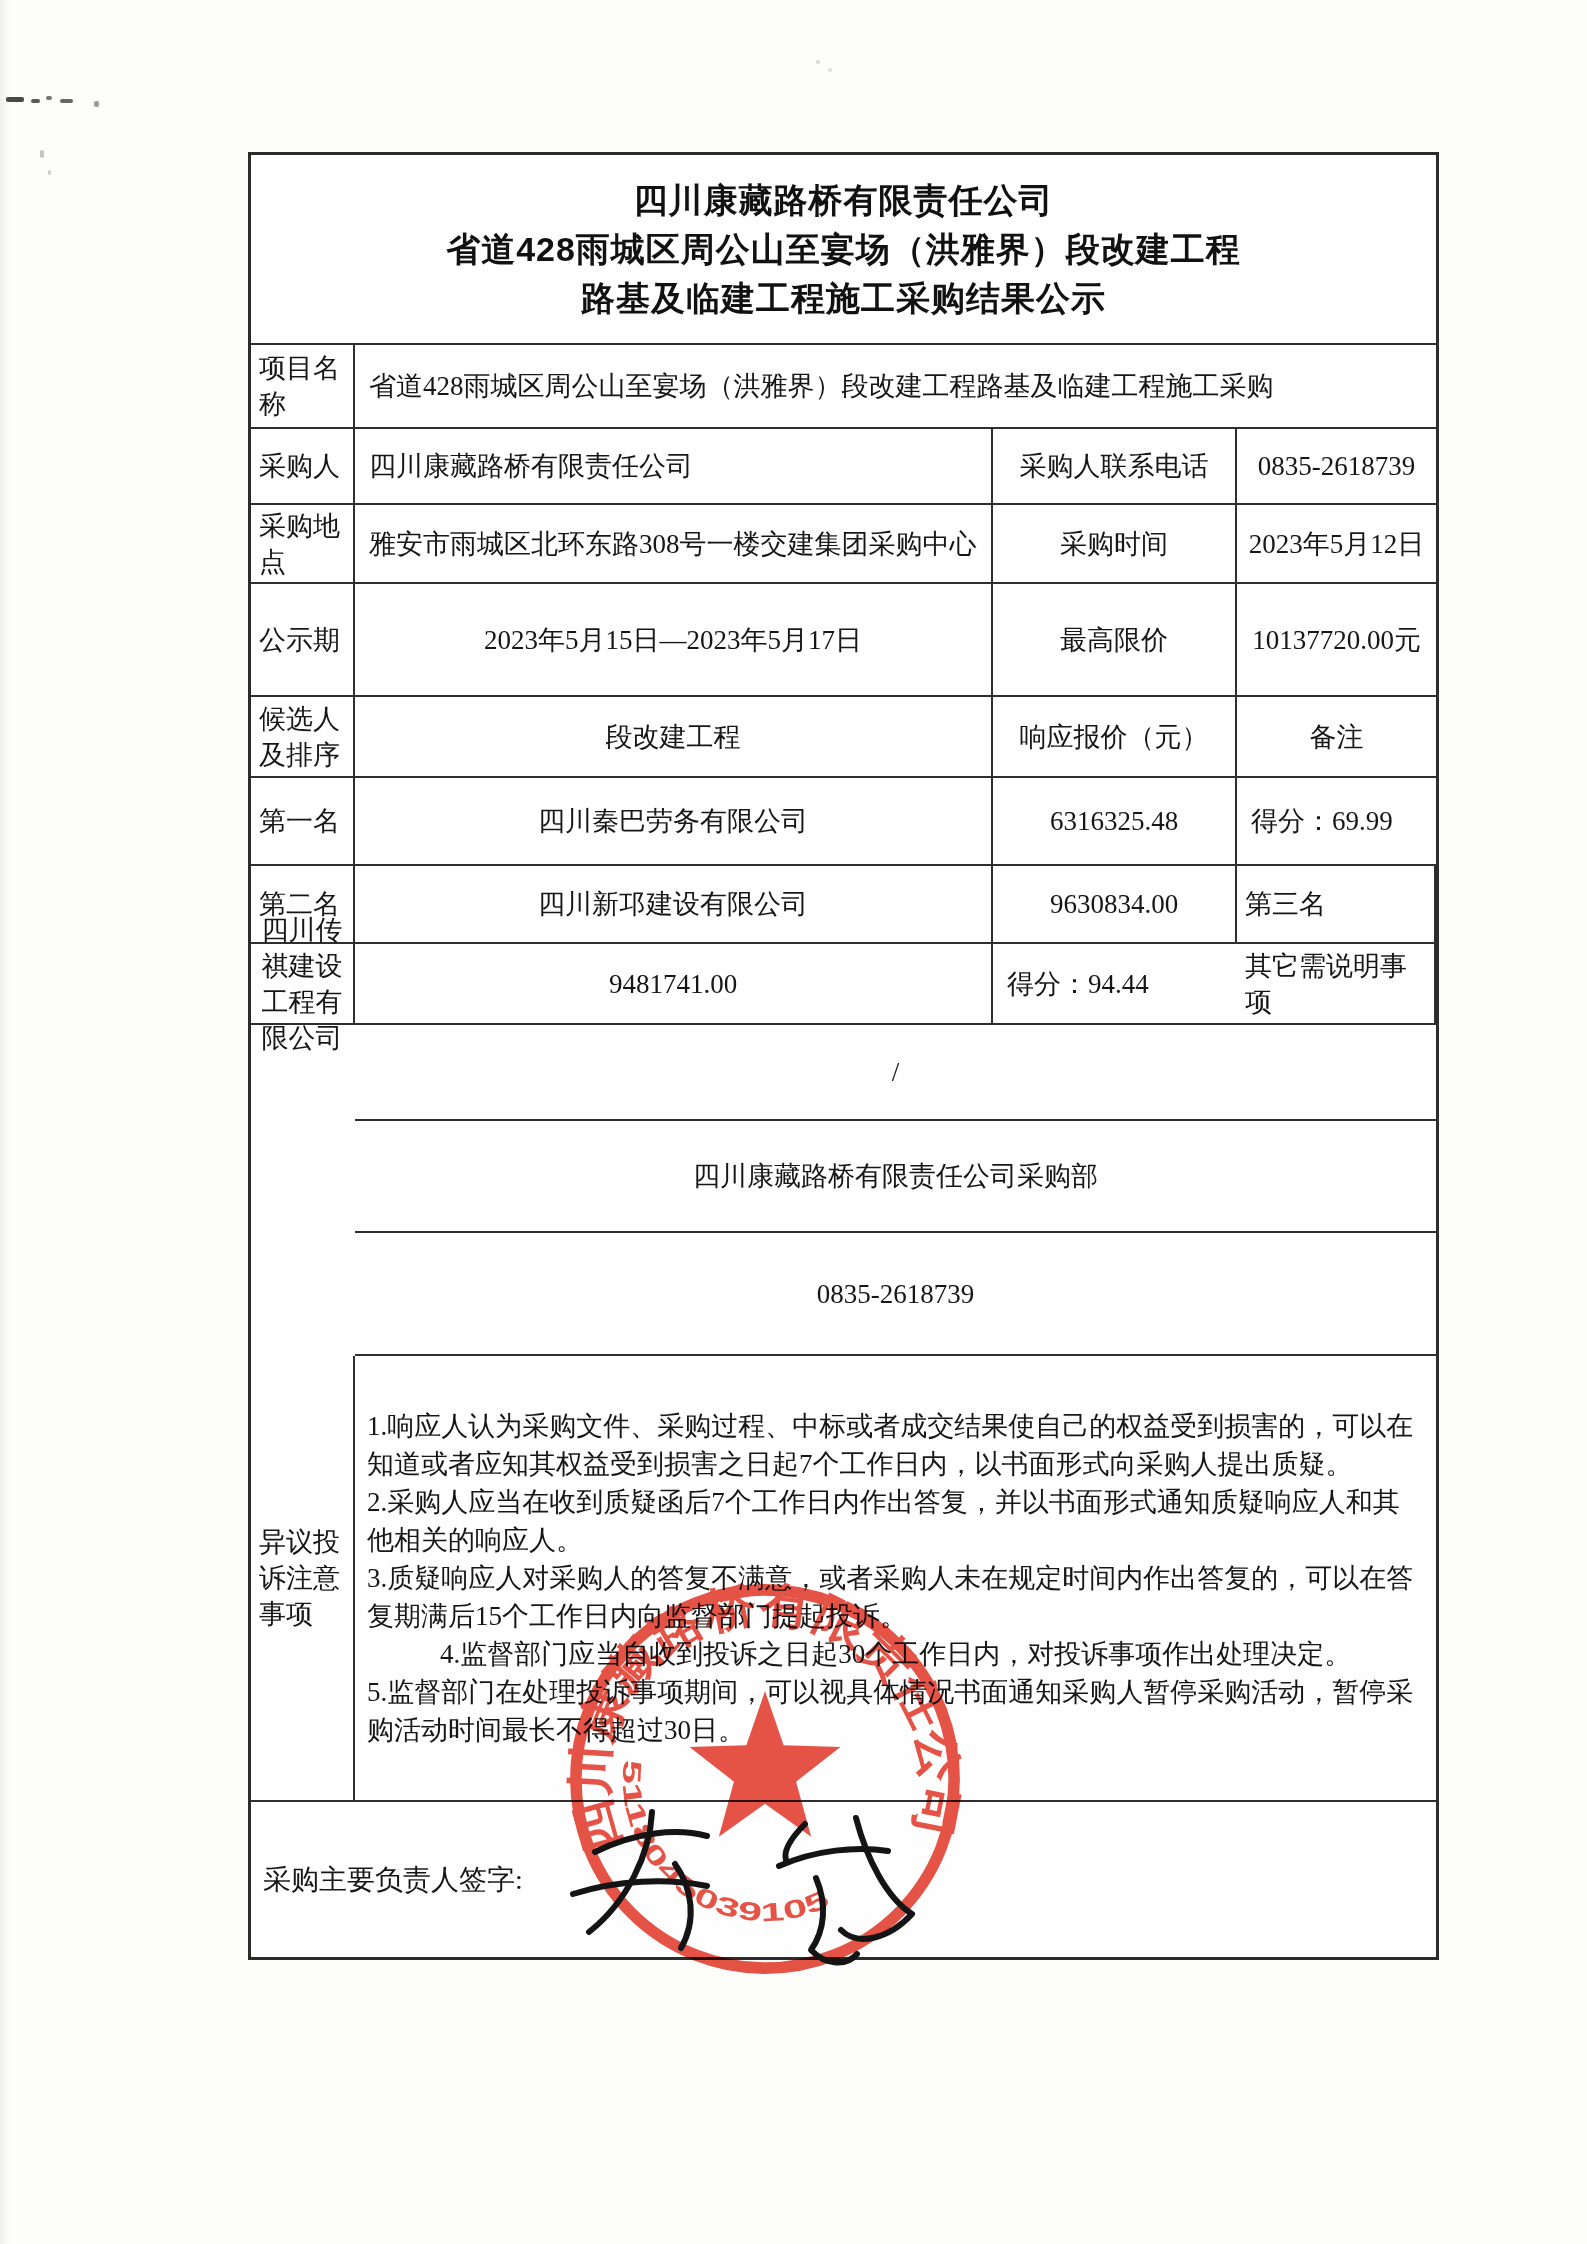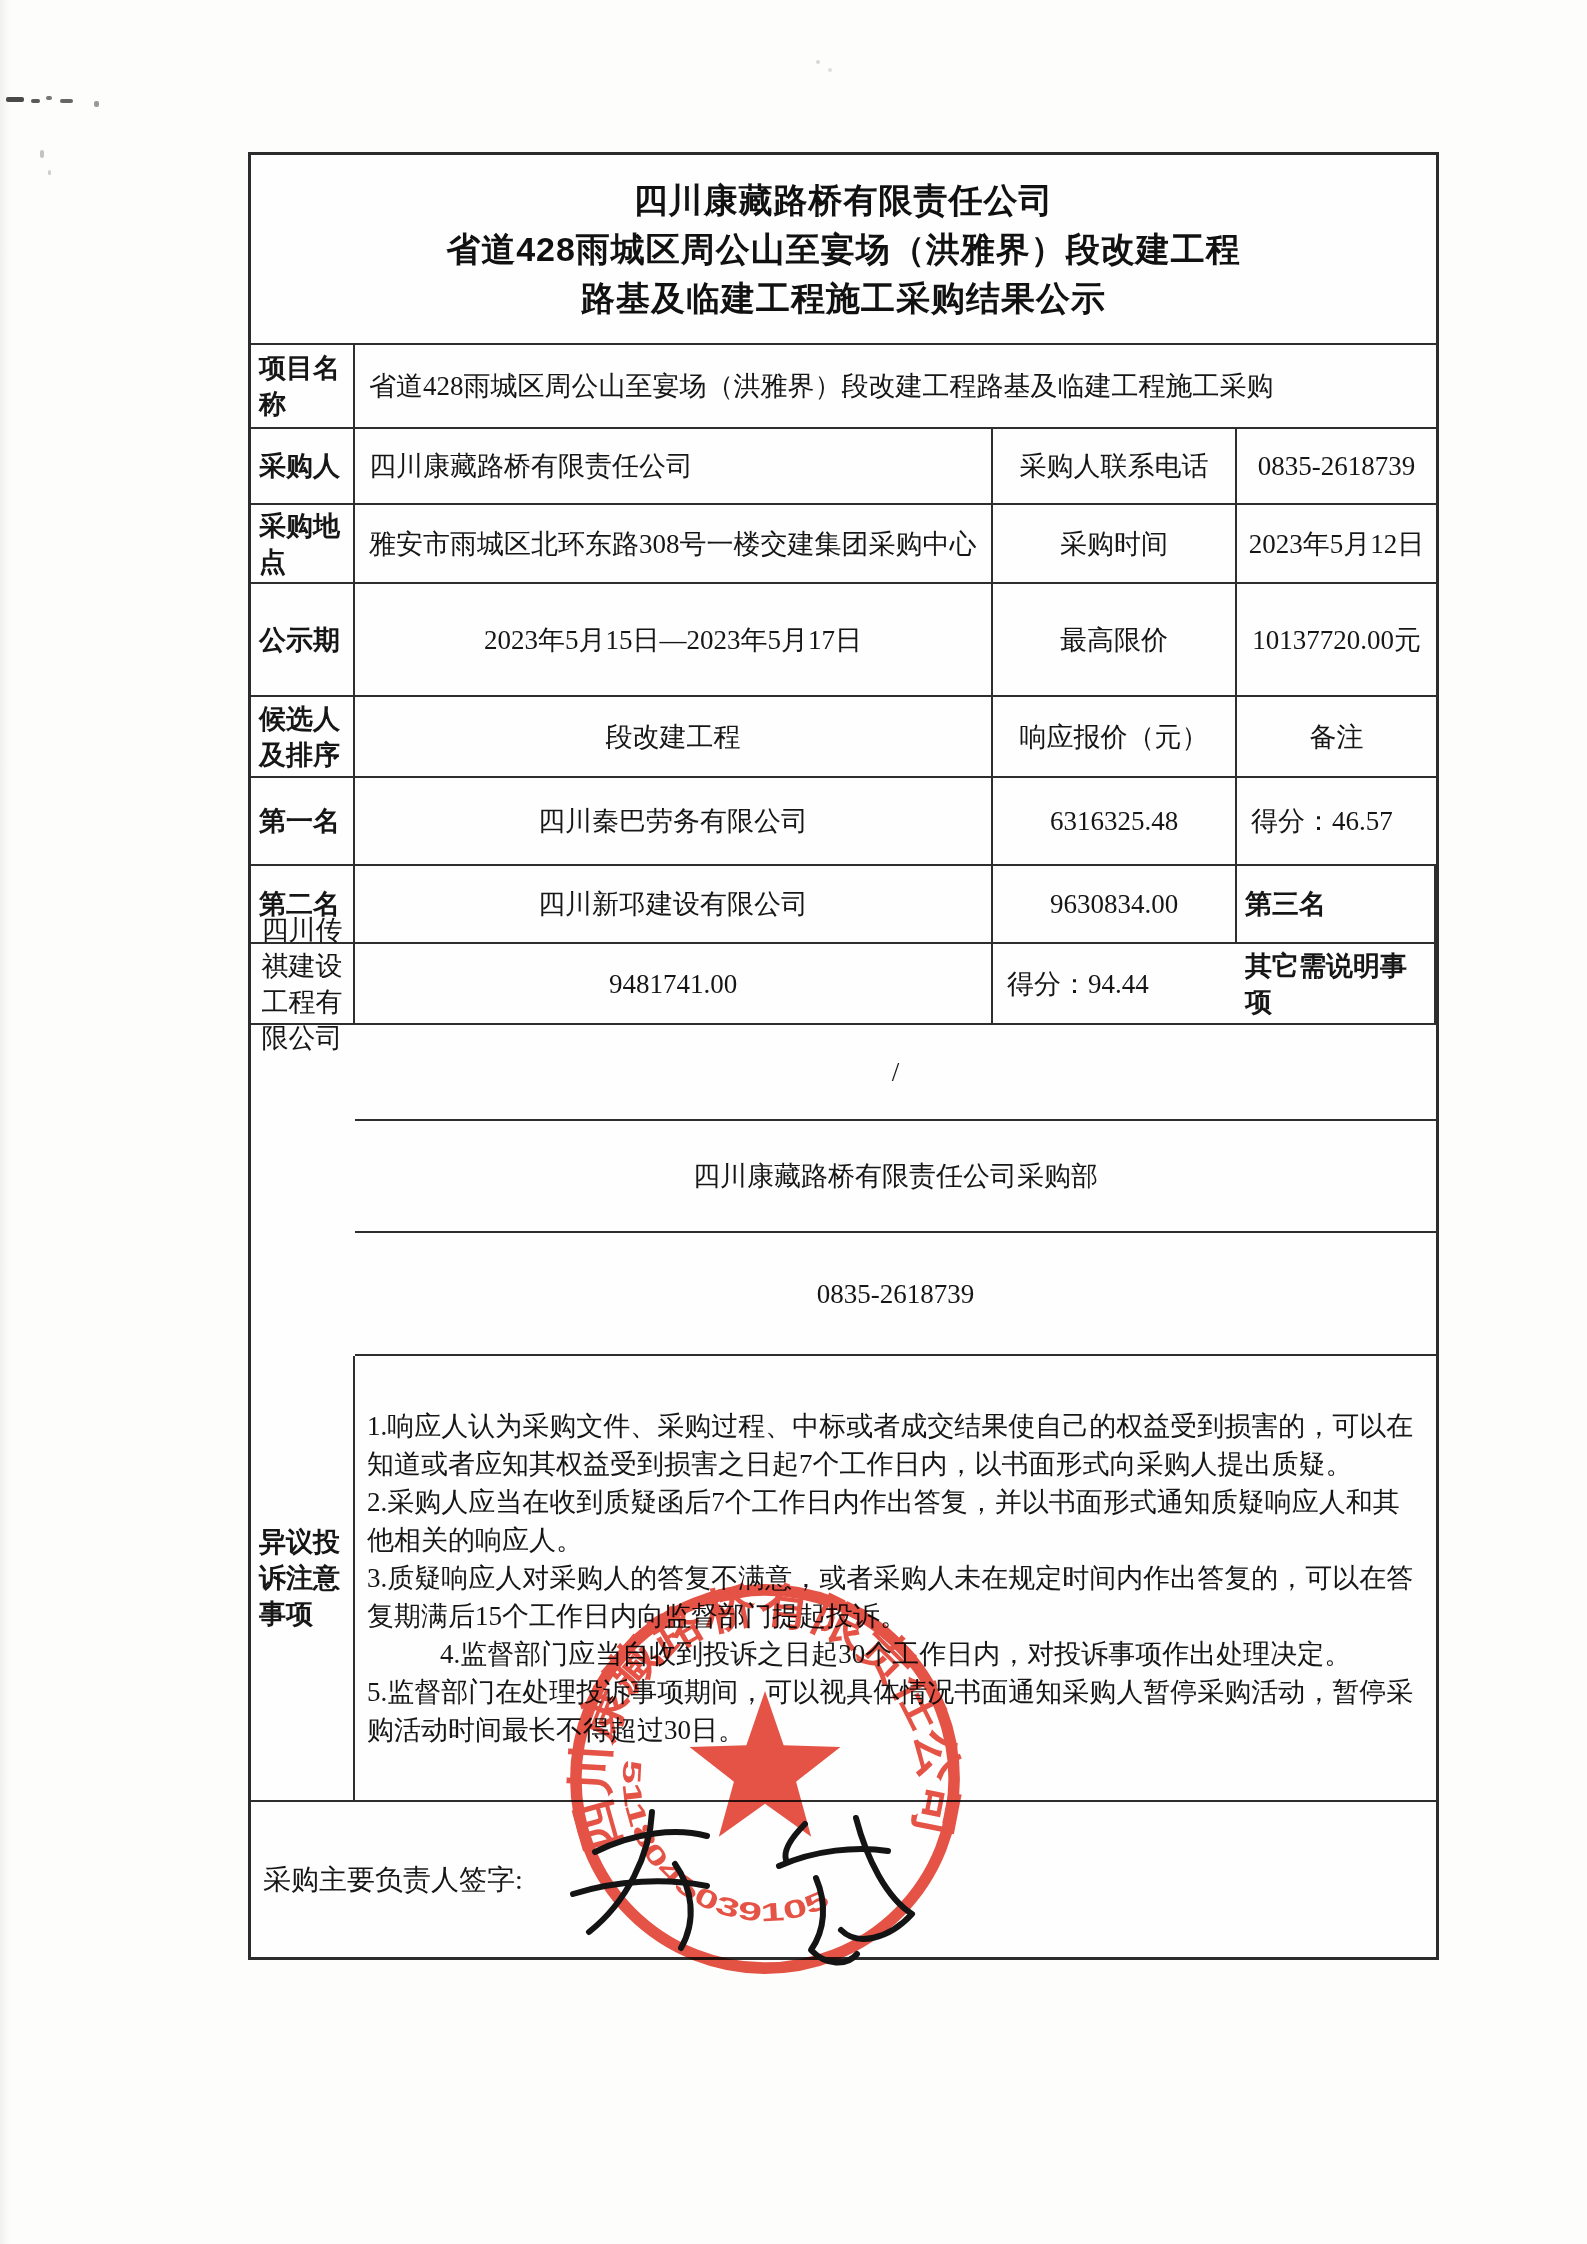--- a/index.html
+++ b/index.html
@@ -22,21 +22,21 @@
     border:3px solid #2c2c2c;
     background:#fefefe;
   }
   .cell {
     border-right:2px solid #2e2e2e; border-bottom:2px solid #2e2e2e;
     display:flex; align-items:center;
     font-size:27px; line-height:36px; color:#161616;
   }
   .cell.lastcol { border-right:none; }
   .cell.lastrow { border-bottom:none; }
-  .lbl { padding:4px 8px; text-align:left; word-break:break-all;font-weight:bold; }
+  .lbl { padding:4px 8px; text-align:left; word-break:break-all; }
   .val-left { padding:4px 14px; justify-content:flex-start; text-align:left; }
   .val-center { justify-content:center; text-align:center; }
   .title-cell {
     grid-column:1 / -1; flex-direction:column; justify-content:center;
     font-family:"Liberation Sans","DejaVu Sans",sans-serif;
     font-weight:bold; font-size:34px; line-height:49px; letter-spacing:1px;
     color:#111;
   }
   .span-rest { grid-column:2 / -1; }
   .full-span { grid-column:1 / -1; }
@@ -97,21 +97,21 @@
     <div class="cell val-center lastcol">10137720.00元</div>
 
     <div class="cell lbl">候选人及排序</div>
     <div class="cell val-center">段改建工程</div>
     <div class="cell val-center">响应报价（元）</div>
     <div class="cell val-center lastcol">备注</div>
 
     <div class="cell lbl">第一名</div>
     <div class="cell val-center">四川秦巴劳务有限公司</div>
     <div class="cell val-center">6316325.48</div>
-    <div class="cell val-left lastcol">得分：46.57</div>
+    <div class="cell val-left lastcol">得分：69.99</div>
 
     <div class="cell lbl">第二名</div>
     <div class="cell val-center">四川新邛建设有限公司</div>
     <div class="cell val-center">9630834.00</div>
 
     <div class="cell lbl">第三名</div>
     <div class="cell val-center">四川传祺建设工程有限公司</div>
     <div class="cell val-center">9481741.00</div>
     <div class="cell val-left lastcol">得分：94.44</div>
 

